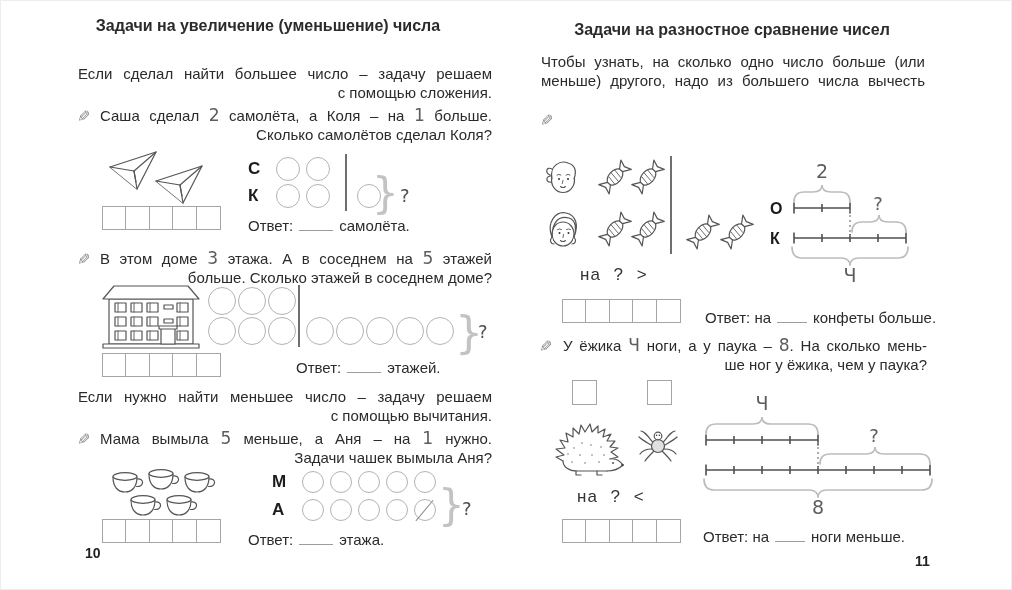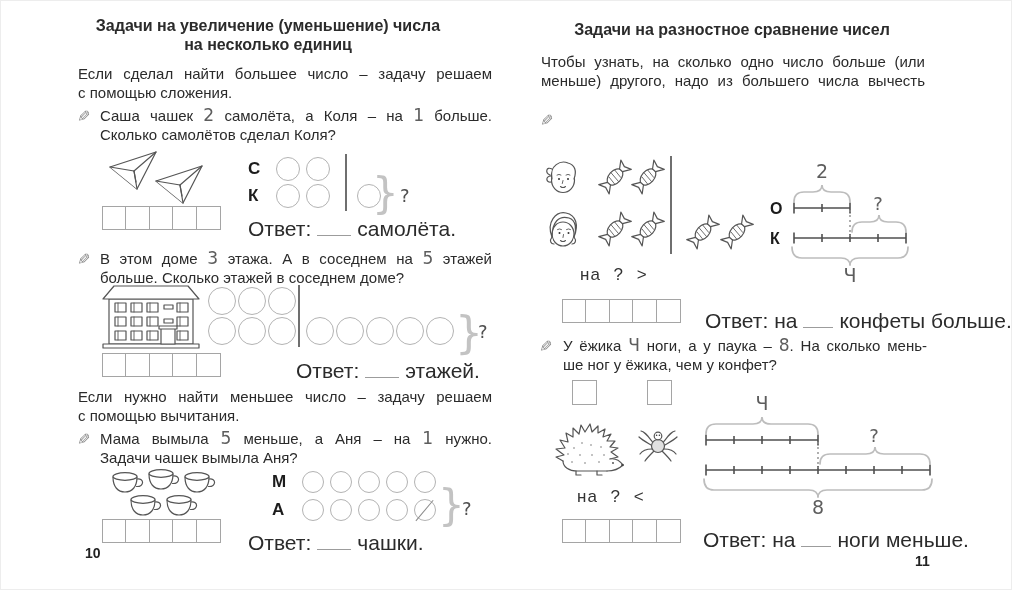--- a/index.html
+++ b/index.html
@@ -1,39 +1,39 @@
 <!DOCTYPE html>
 <html><head>
 <meta charset="utf-8">
 <style>
   html,body{margin:0;padding:0;background:#fff;}
   .canvas{position:relative;width:1012px;height:590px;background:#fff;overflow:hidden;
           font-family:"Liberation Sans",sans-serif;color:#2b2b2b;box-shadow:inset 0 0 0 1px #ededed;}
   .page{position:absolute;top:0;height:590px;}
   .para{position:absolute;font-size:15px;line-height:19px;color:#2b2b2b;}
-  .tline{text-align:left;white-space:normal;}
+  .tline{text-align:right;white-space:normal;}
   .tline.just{text-align:justify;text-align-last:justify;}
   .center .tline{text-align:center;text-align-last:center !important;}
   .bold{font-weight:bold;}
   .hand{font-family:"DejaVu Sans",sans-serif;color:#5d5d5d;font-size:1.14em;}
   .pencil{position:absolute;display:inline-block;transform:scaleX(-1);color:#8a8a8a;font-size:16px;
           font-family:"DejaVu Sans",sans-serif;}
   .icon{position:absolute;line-height:0;}
   .boxes{position:absolute;display:flex;}
   .cellbox{width:23px;height:22px;border:1.5px solid #a5a5a5;margin-left:-1.5px;background:#fff;box-sizing:content-box;}
   .cellbox.sq{width:23px;height:23px;}
   .cdwrap{position:absolute;}
   .crow{display:flex;align-items:center;}
   .clabel{display:inline-block;font-weight:bold;font-size:17px;color:#1c1c1c;}
   .circ{display:inline-block;border:1.6px solid #b3b3b3;border-radius:50%;background:#fff;box-sizing:border-box;position:relative;flex:none;}
   .circ.slash:after{content:"";position:absolute;left:-18%;top:50%;width:136%;height:0;border-top:1.5px solid #8a8a8a;transform:rotate(-50deg);}
   .cdiv{position:absolute;width:2px;background:#6f6f6f;}
   .cbrace{position:absolute;color:#c3c3c3;font-family:"DejaVu Sans",sans-serif;line-height:1;}
   .cq{position:absolute;color:#4f4f4f;font-size:18px;font-family:"DejaVu Sans",sans-serif;}
-  .otvet{position:absolute;font-size:21px;color:#2b2b2b;white-space:nowrap;}
+  .otvet{position:absolute;font-size:15px;color:#2b2b2b;white-space:nowrap;}
   .blank{display:inline-block;width:34px;height:12px;border-bottom:1.8px solid #9c9c9c;margin:0 6px;}
   .cmp{position:absolute;font-size:17px;color:#333;word-spacing:7px;letter-spacing:1px;}
   .pnum{position:absolute;font-weight:bold;font-size:14px;color:#222;}
   .segwrap{position:absolute;line-height:0;}
   .sline{stroke:#4f4f4f;stroke-width:1.6;}
   .sdot{stroke:#8d8d8d;stroke-width:1.4;stroke-dasharray:2 3;}
   .sbrace{stroke:#bdbdbd;stroke-width:1.7;fill:none;stroke-linecap:round;}
   .slab{font:bold 16px "Liberation Sans",sans-serif;fill:#1c1c1c;}
   .shand{font:19px "DejaVu Sans",sans-serif;fill:#5d5d5d;}
   .sq2{font:18px "DejaVu Sans",sans-serif;fill:#606060;}
@@ -42,31 +42,30 @@
 </style>
 </head>
 <body>
 
 <div class="canvas">
 
   <div class="page" style="left:60px;width:450px;">
 
     <div class="para center bold" style="left:8px;top:16px;width:400px;font-size:16px;line-height:19px;">
         <div class="tline just"><span>Задачи на увеличение (уменьшение) числа</span></div>
-        <div class="tline"><span>на несколько единиц</span></div>
       </div>
 
     <div class="para" style="left:18px;top:64px;width:414px;">
         <div class="tline just"><span>Если сделал найти большее число – задачу решаем</span></div>
         <div class="tline"><span>с помощью сложения.</span></div>
       </div>
 
     <span class="pencil" style="left:17px;top:107px;">✎</span>
     <div class="para" style="left:40px;top:106px;width:392px;">
-        <div class="tline just"><span>Саша чашек </span><span class="hand">2</span><span> самолёта, а Коля – на </span><span class="hand">1</span><span> больше.</span></div>
+        <div class="tline just"><span>Саша сделал </span><span class="hand">2</span><span> самолёта, а Коля – на </span><span class="hand">1</span><span> больше.</span></div>
         <div class="tline"><span>Сколько самолётов сделал Коля?</span></div>
       </div>
 
     <span class="icon" style="left:46px;top:150px;"><svg class="draw" width="54" height="42" viewBox="0 0 54 42">
           <path d="M4 17 L50 2 L31 39 Z" fill="#fff"></path>
           <path d="M4 17 L28 21 L31 39" fill="#fff"></path>
           <path d="M28 21 L50 2"></path>
           <path d="M28 21 L30 32"></path>
         </svg></span>
     <span class="icon" style="left:92px;top:164px;"><svg class="draw" width="54" height="42" viewBox="0 0 54 42">
@@ -233,21 +232,21 @@
 
     <div class="boxes" style="left:43px;top:519px;">
         <div class="cellbox"></div>
         <div class="cellbox"></div>
         <div class="cellbox"></div>
         <div class="cellbox"></div>
         <div class="cellbox"></div>
       </div>
 
     <div class="otvet" style="left:188px;top:531px;">
-      <span>Ответ:</span><span class="blank"></span><span>чашки.</span>
+      <span>Ответ:</span><span class="blank"></span><span>этажа.</span>
     </div>
 
     <div class="pnum" style="left:25px;top:545px;">10</div>
   </div>
 
   <div class="page" style="left:525px;width:470px;">
 
     <div class="para center bold" style="left:6px;top:20px;width:402px;font-size:16px;">
         <div class="tline"><span>Задачи на разностное сравнение чисел</span></div>
       </div>
@@ -366,21 +365,21 @@
         <div class="cellbox"></div>
       </div>
 
     <div class="otvet" style="left:180px;top:309px;">
       <span>Ответ: на</span><span class="blank" style="width:30px"></span><span>конфеты больше.</span>
     </div>
 
     <span class="pencil" style="left:14px;top:337px;">✎</span>
     <div class="para" style="left:38px;top:336px;width:364px;">
         <div class="tline just"><span>У ёжика </span><span class="hand">Ч</span><span> ноги, а у паука – </span><span class="hand">8</span><span>. На сколько мень-</span></div>
-        <div class="tline"><span>ше ног у ёжика, чем у конфет?</span></div>
+        <div class="tline"><span>ше ног у ёжика, чем у паука?</span></div>
       </div>
 
     <div class="boxes" style="left:48px;top:380px;">
         <div class="cellbox sq"></div>
       </div>
     <div class="boxes" style="left:123px;top:380px;">
         <div class="cellbox sq"></div>
       </div>
 
     <span class="icon" style="left:27px;top:418px;">

